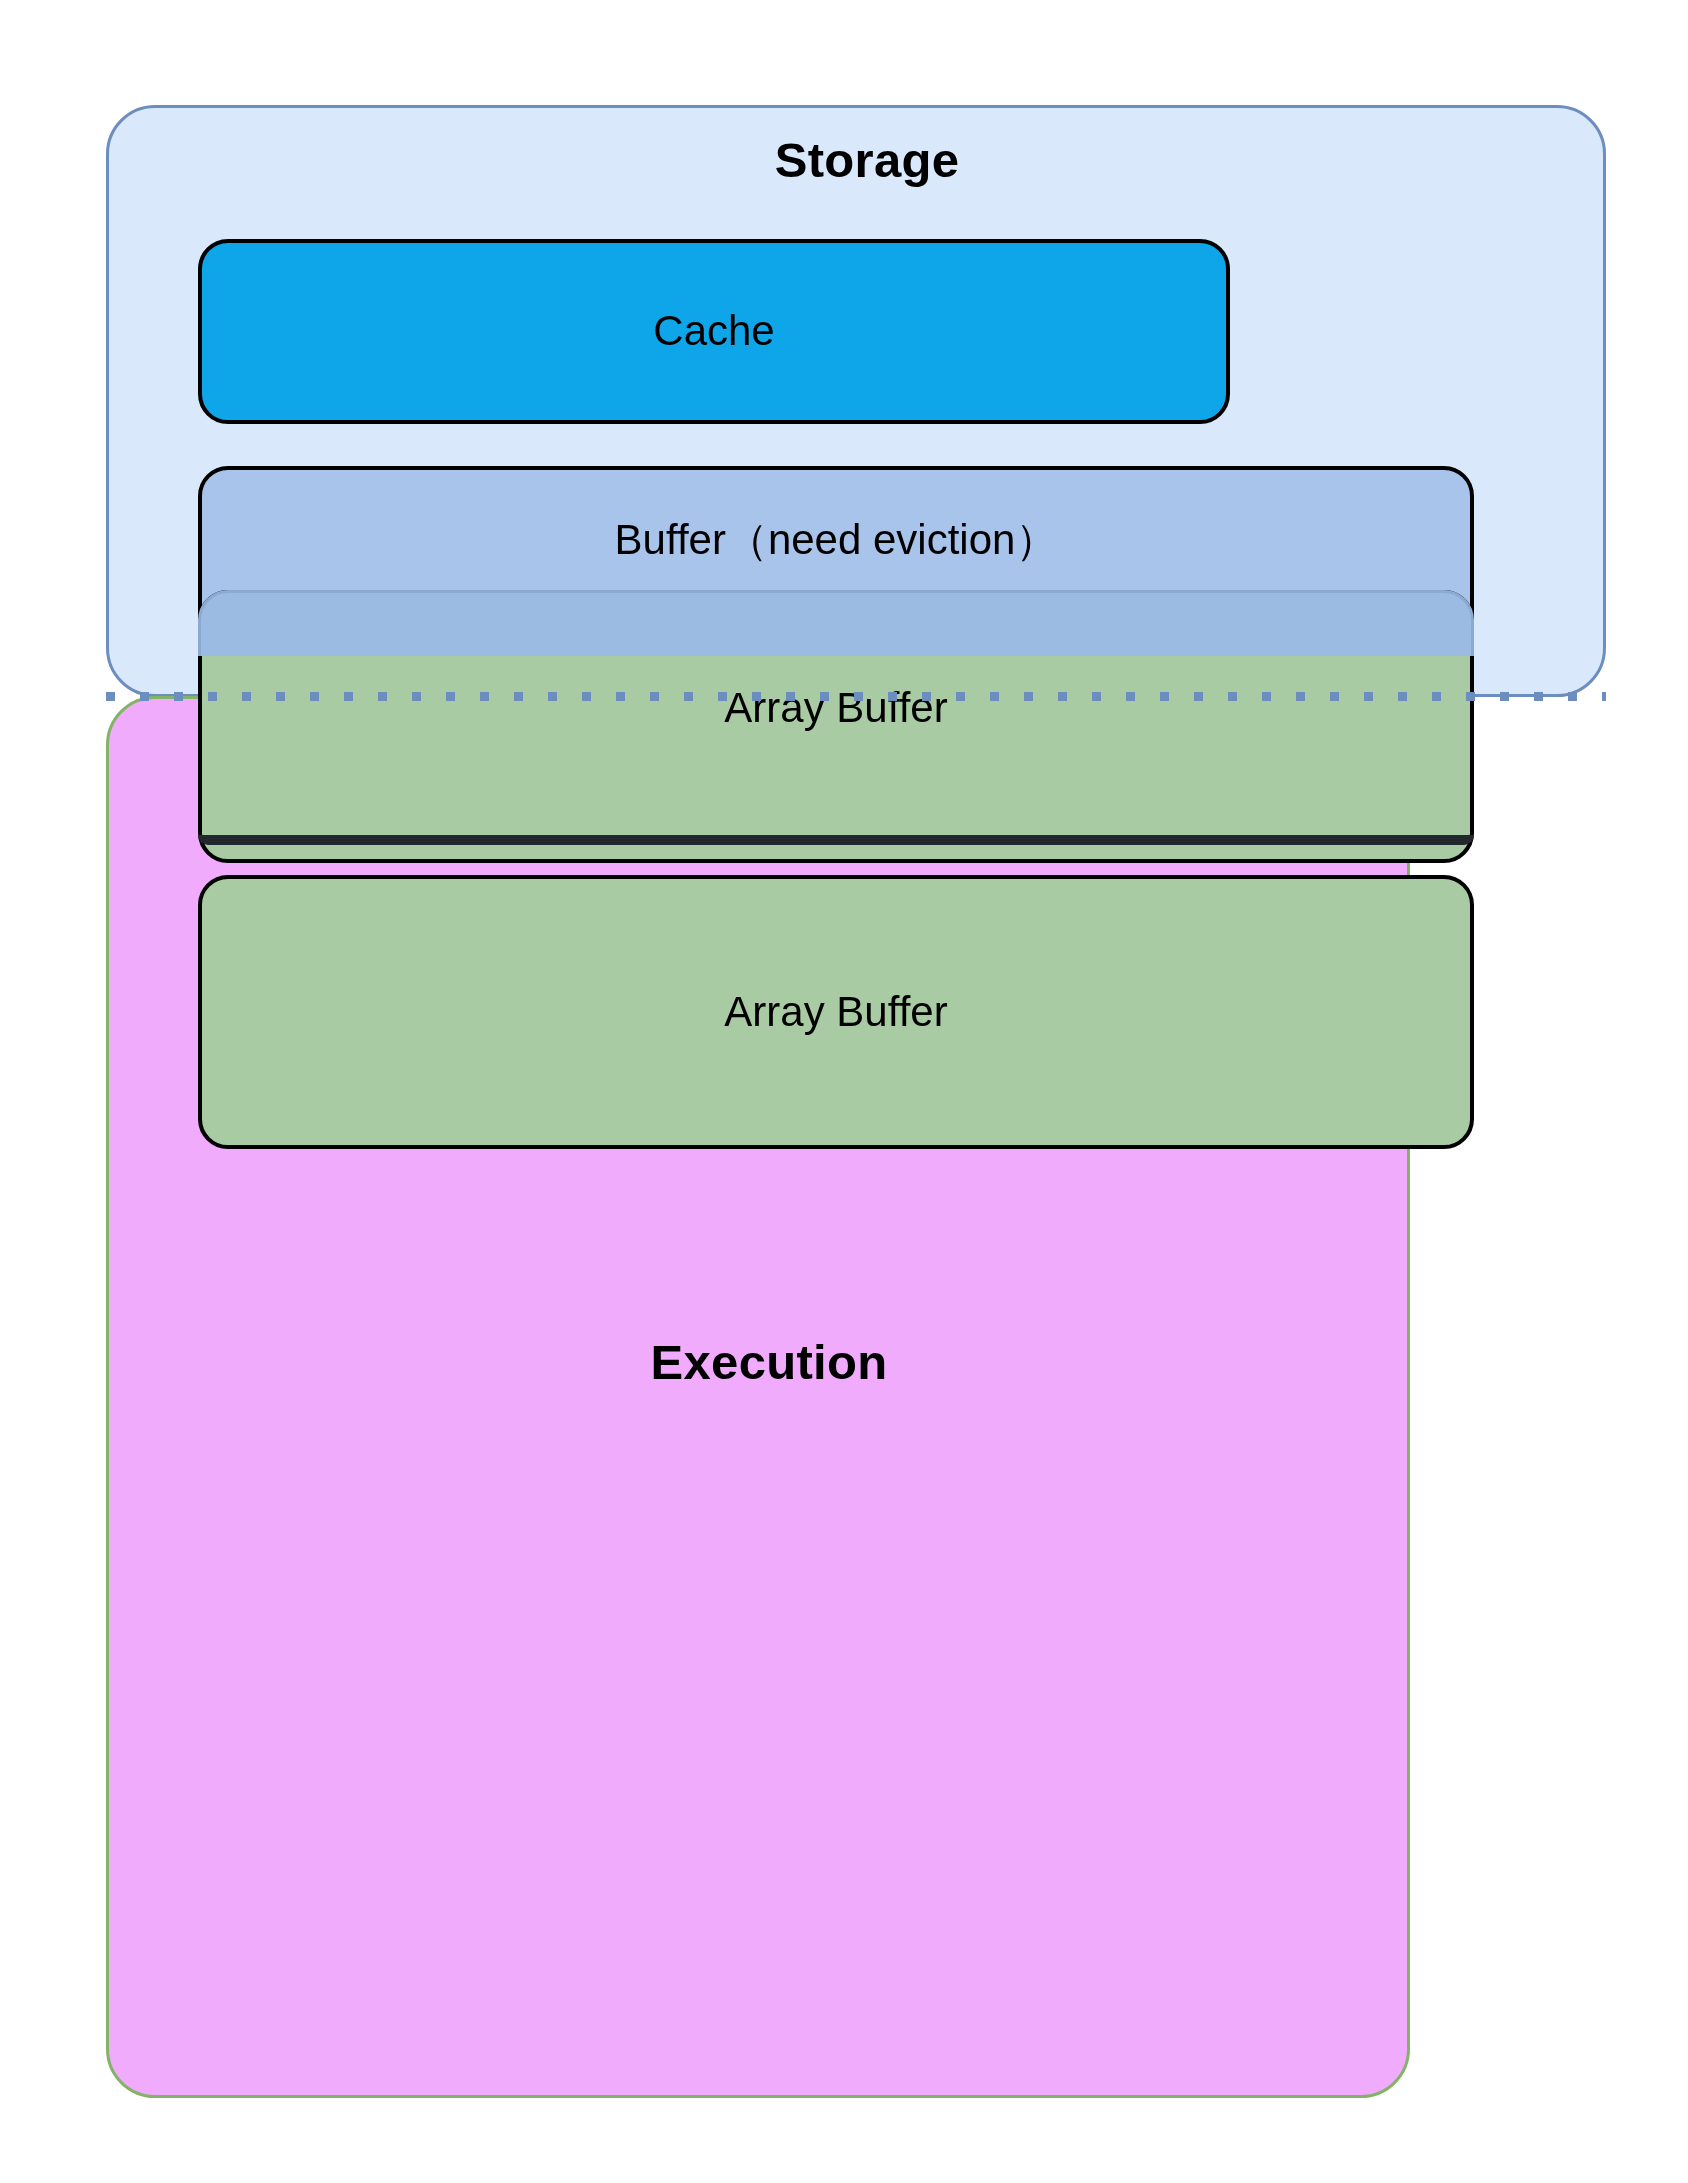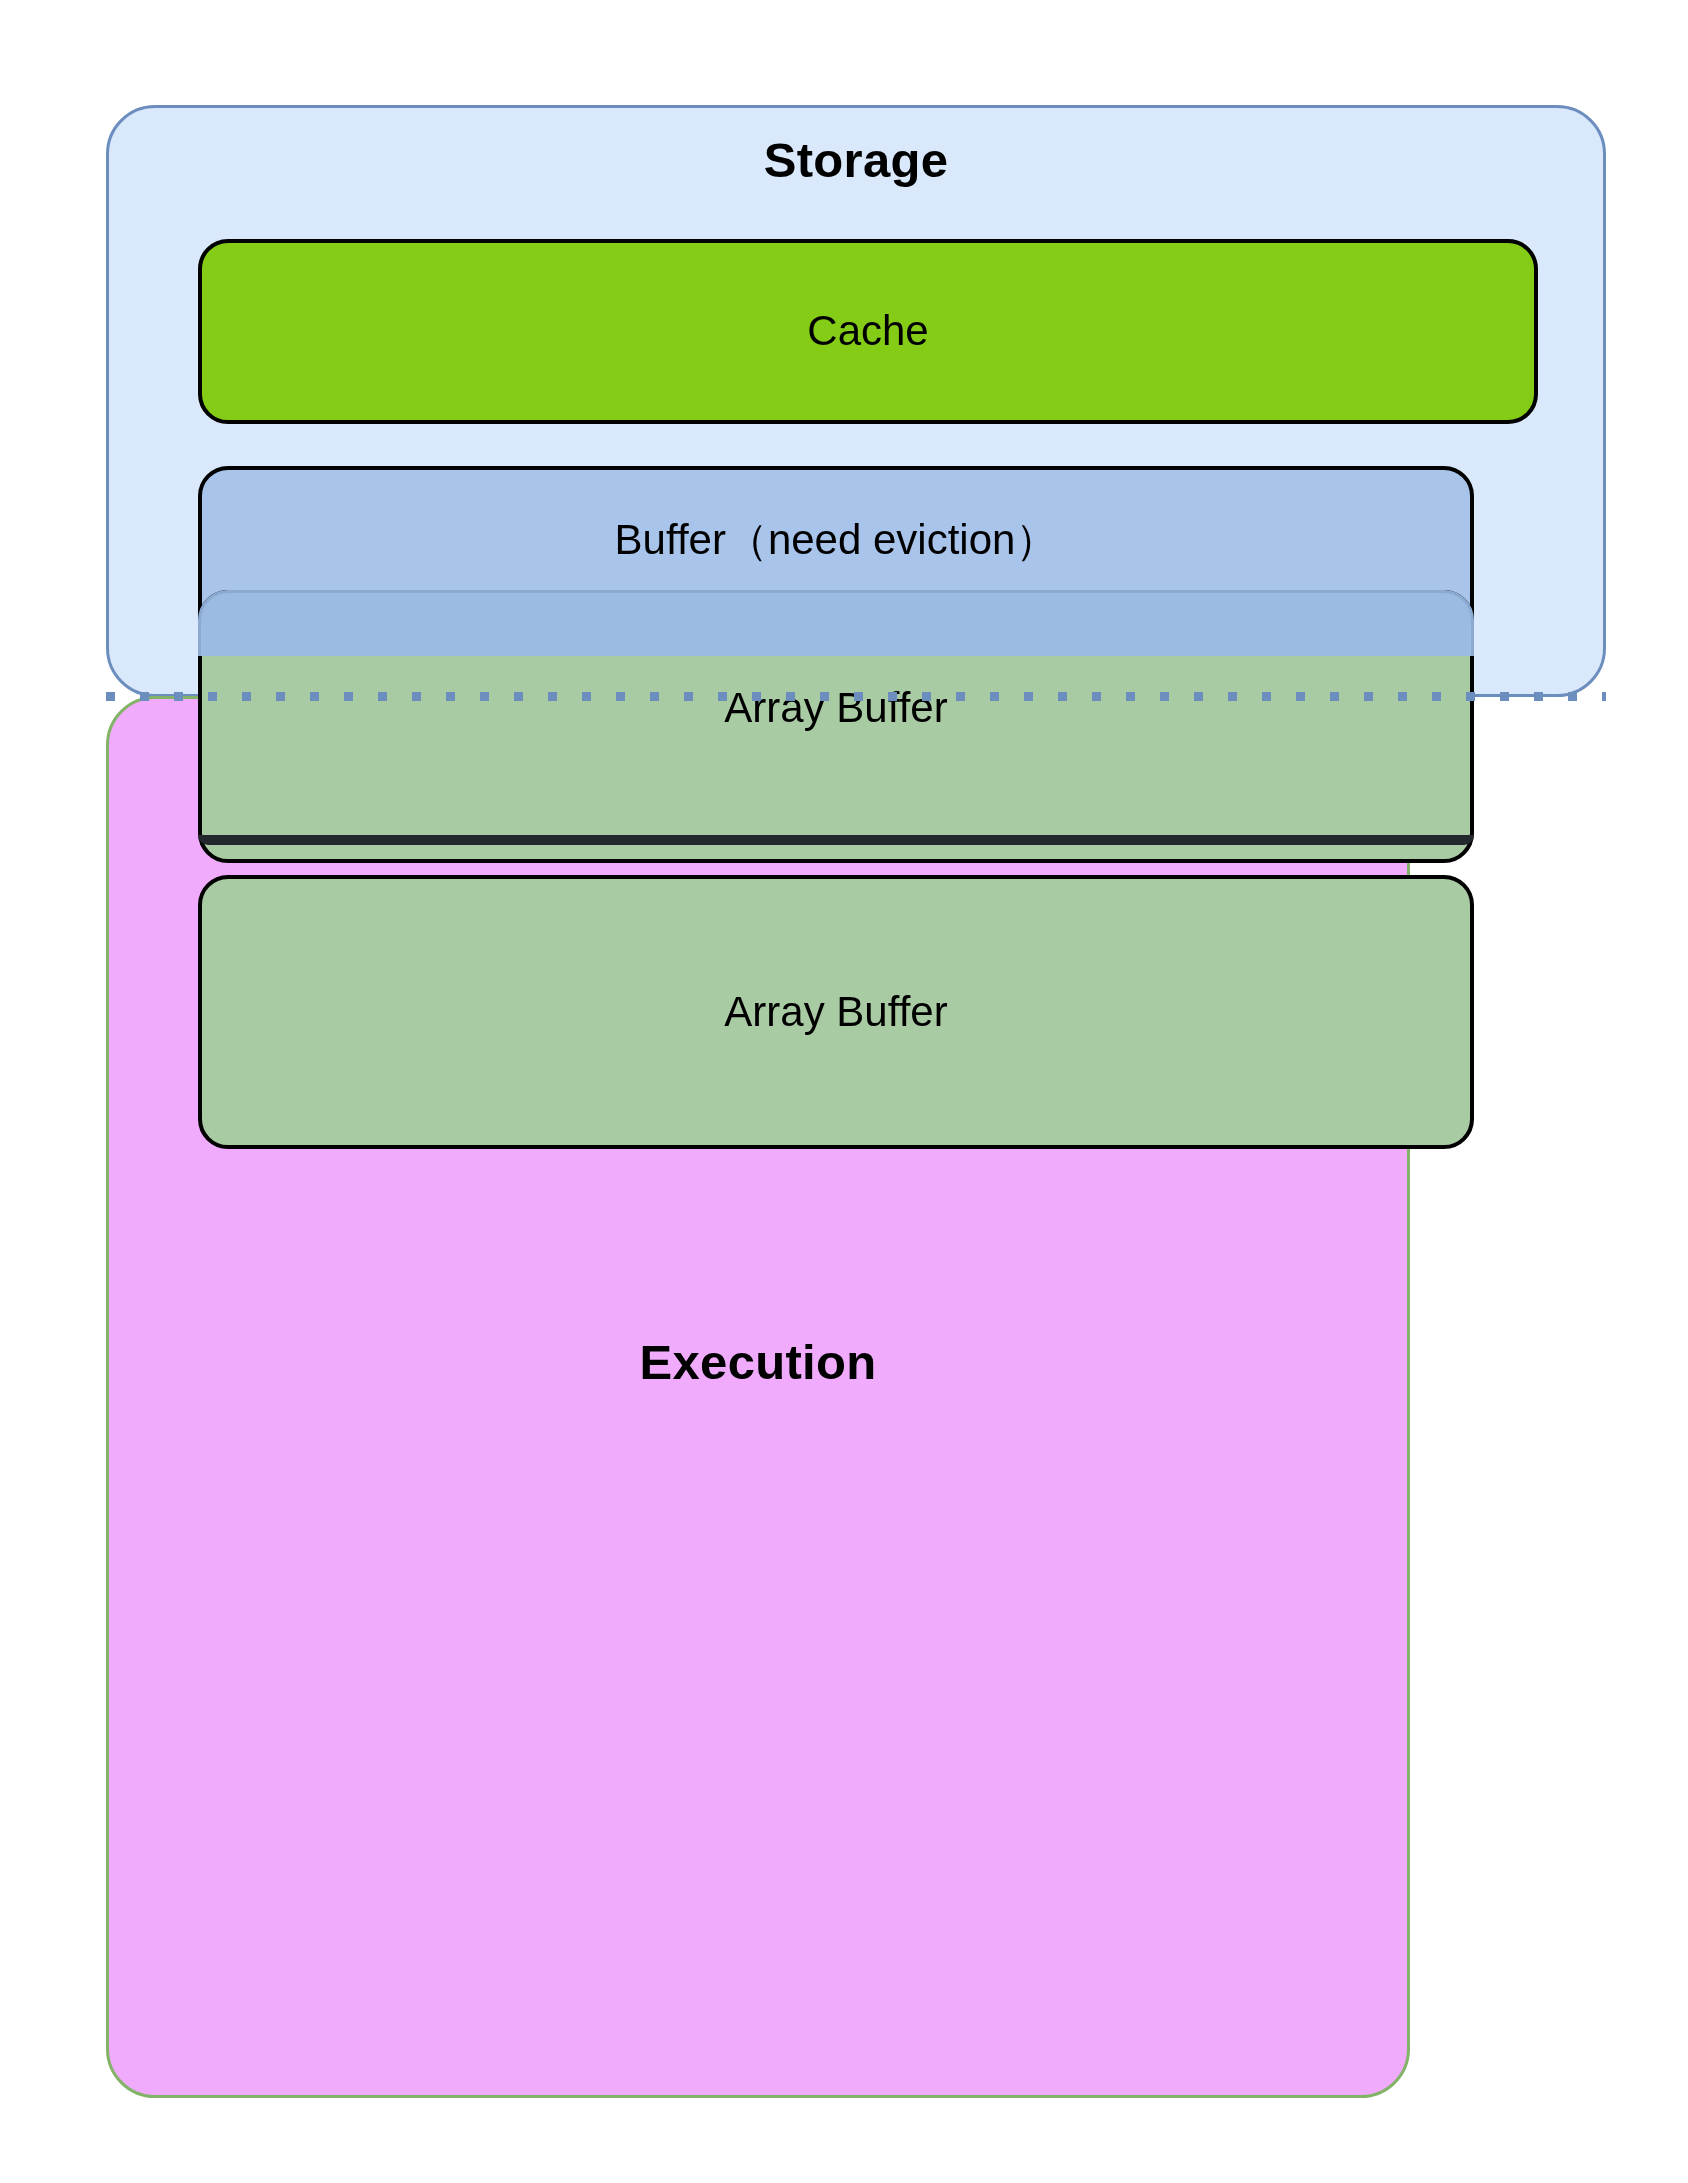--- a/index.html
+++ b/index.html
@@ -40,21 +40,21 @@
     width: 1304px;
     height: 1402px;
     background: #f0abfc;
     border: 3.4px solid #82b366;
     border-radius: 49px;
   }
 
   
   .container-title {
     position: absolute;
-    left: 0;
+    left: 11px;
     width: 100%;
     text-align: center;
     font-weight: bold;
     color: #000000;
     letter-spacing: 0.3px;
   }
   #storage-title {
     top: 24px;
     font-size: 49px;
     line-height: 1.15;
@@ -93,23 +93,23 @@
     color: #000000;
     text-align: center;
     line-height: 1.2;
     white-space: nowrap;
   }
 
   
   #cache-box {
     left: 198px;
     top: 239px;
-    width: 1340px;
+    width: 1032px;
     height: 185px;
-    background: #84cc16;
+    background: #0ea5e9;
     z-index: 20;
   }
 
   
   #cache-eviction-box {
     left: 198px;
     top: 466px;
     width: 1276px;
     height: 378px;
     background: #a9c4eb;

